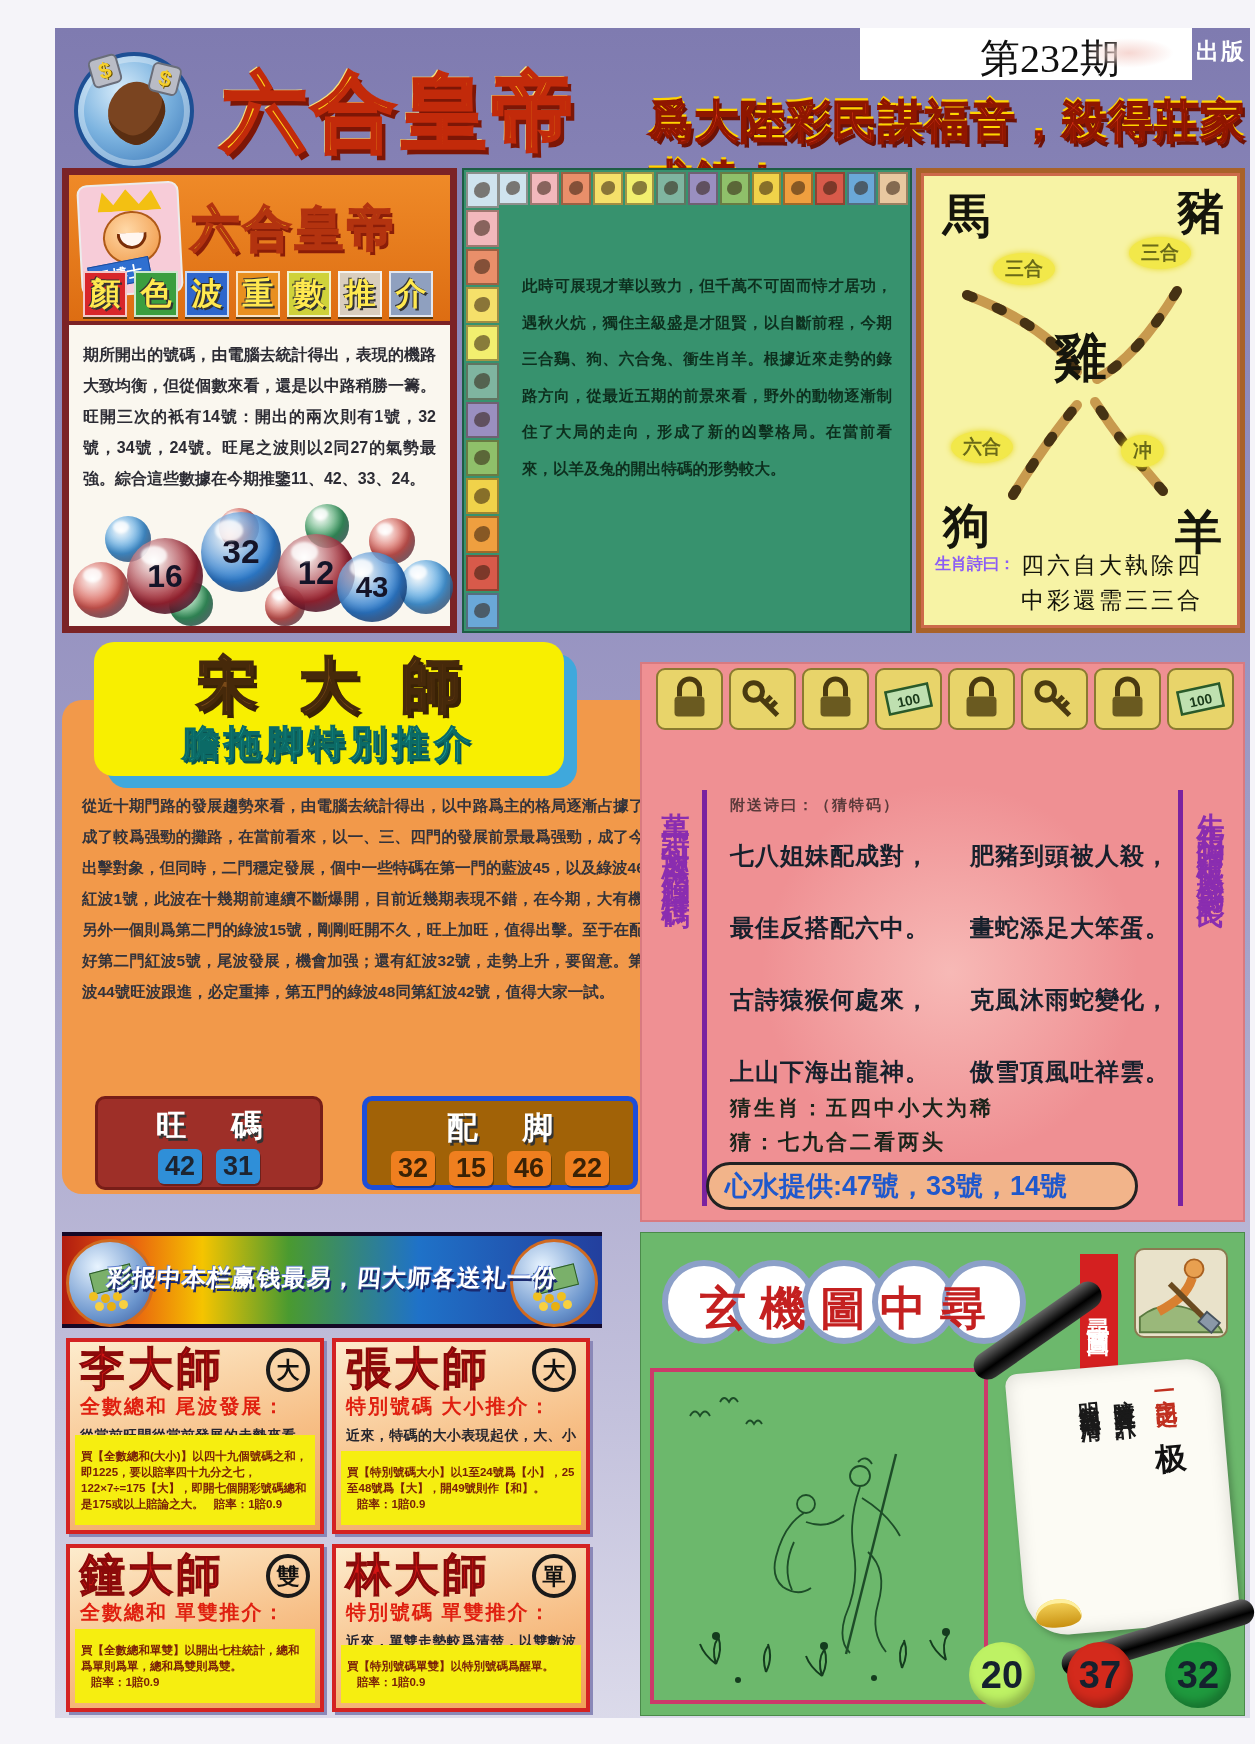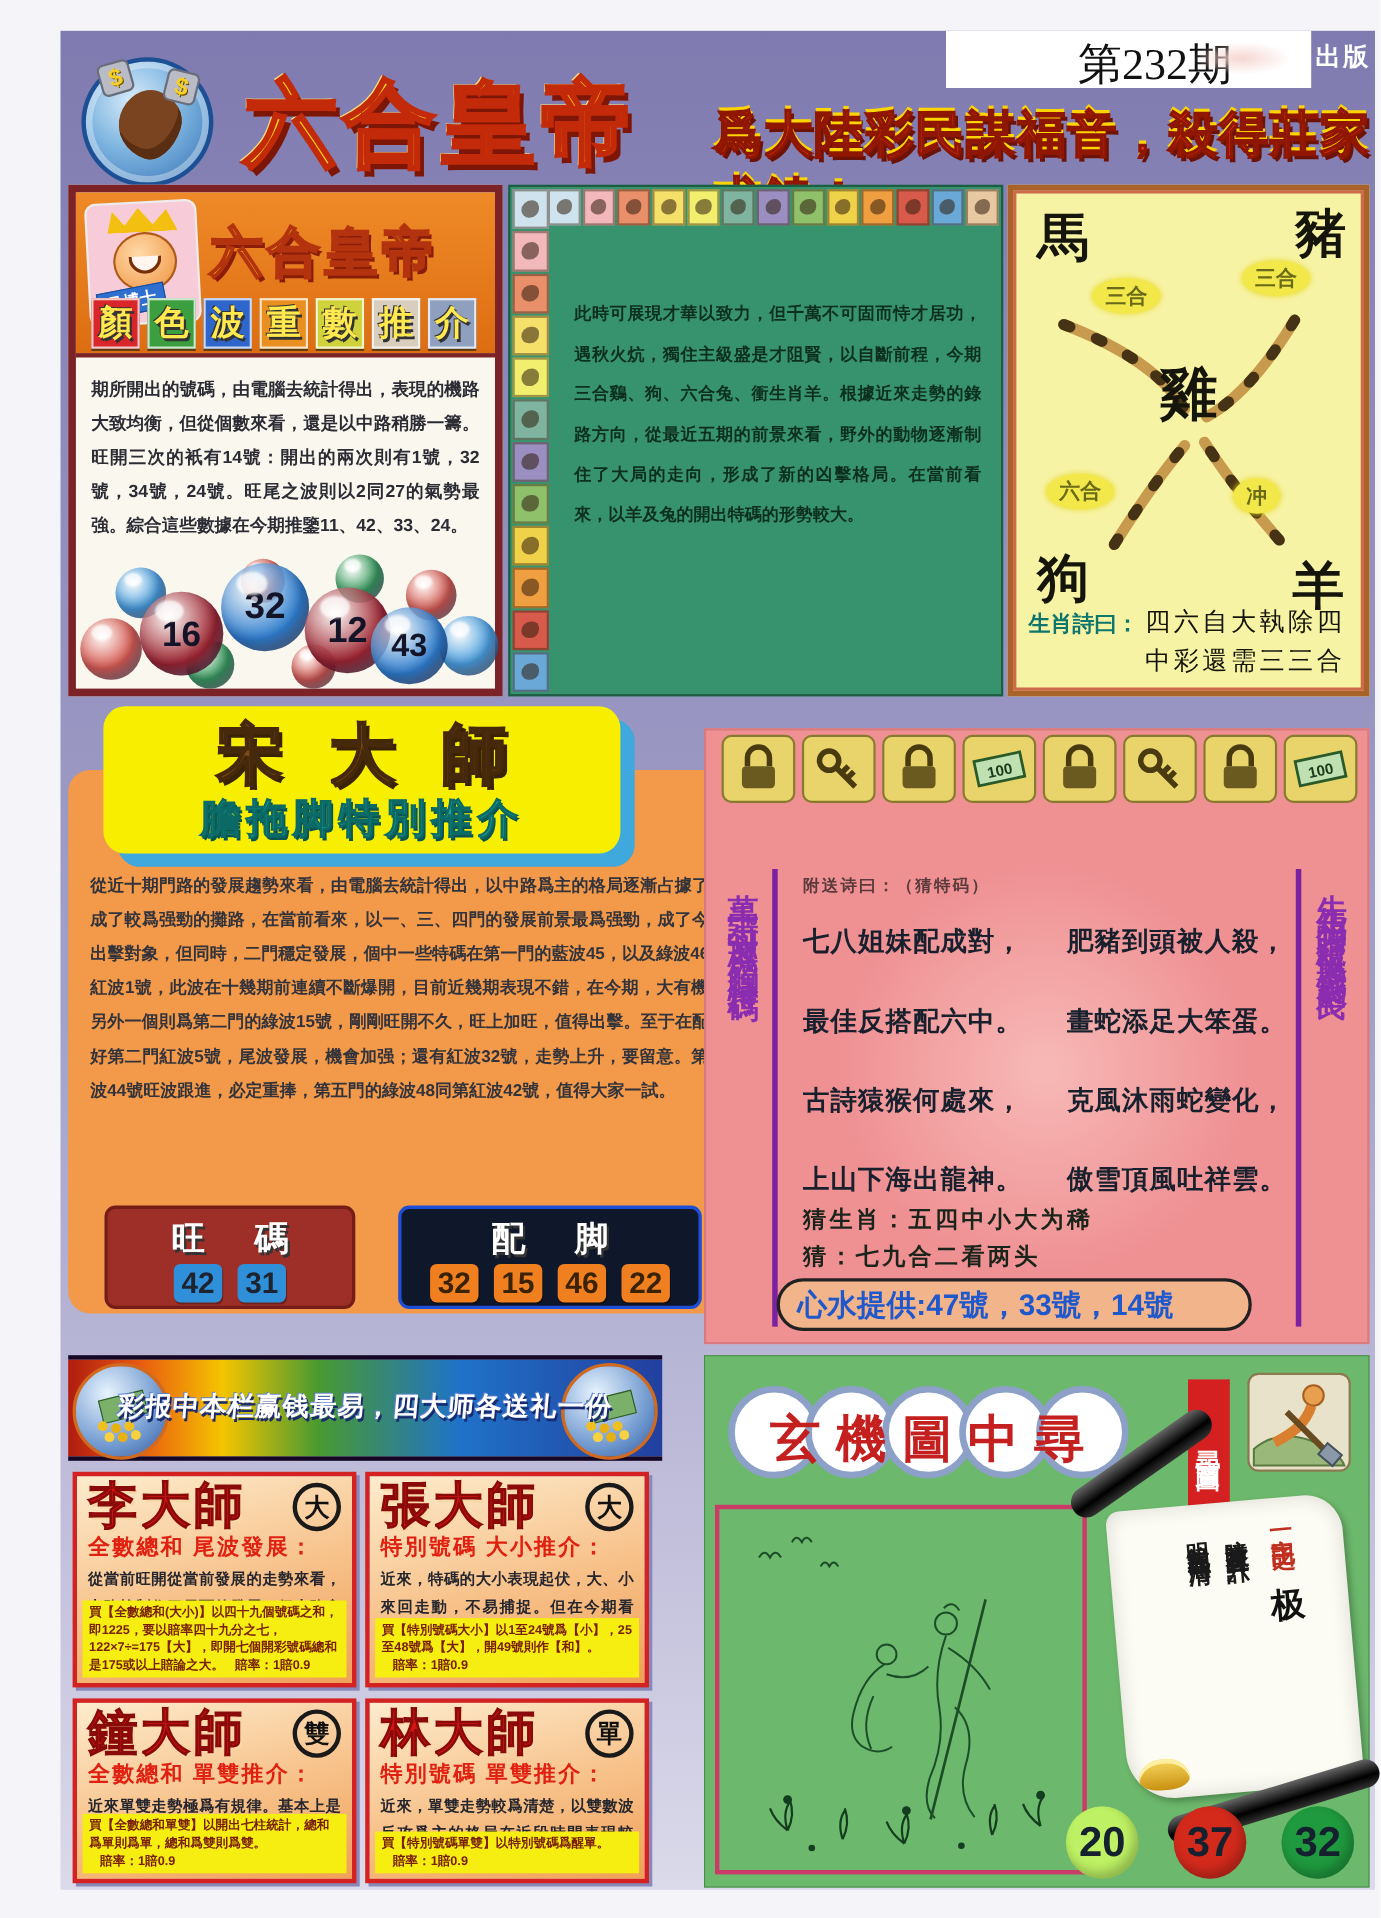--- a/index.html
+++ b/index.html
@@ -85,39 +85,39 @@
   
   .panel-zodiac { position:absolute; left:916px; top:168px; width:329px; height:465px;
     background:#f7f3a5; border:5px solid #a8622a; box-shadow:inset 0 0 0 3px #cc6a4a; }
   .zc-corner { position:absolute; font-family:"Liberation Serif",serif; font-size:47px; color:#15150c; font-weight:600; }
   .zc-center { position:absolute; left:50%; top:150px; transform:translateX(-50%);
     font-family:"Liberation Serif",serif; font-size:52px; color:#15150c; font-weight:700; }
   .zc-oval { position:absolute; background:#f2e84a; border-radius:50%; padding:3px 12px;
     font-family:"Liberation Serif",serif; font-size:19px; font-weight:700; color:#6a6a18;
     box-shadow:0 0 6px #e8d820; }
   .zc-poem { position:absolute; left:14px; right:8px; bottom:10px; display:flex; align-items:flex-start; }
-  .zc-poem-label { font-size:20px; font-weight:900; color:#0f766e; white-space:nowrap; margin-top:6px;text-align:right; }
+  .zc-poem-label { font-size:16px; font-weight:900; color:#8b5cf6; white-space:nowrap; margin-top:6px;text-align:right; }
   .zc-poem-lines { margin-left:6px; font-family:"Liberation Serif",serif; font-size:23px; color:#14140a;
     letter-spacing:3px; line-height:35px; white-space:nowrap; }
   .zc-curves { position:absolute; left:4px; top:66px; }
 
   
   .panel-song { position:absolute; left:62px; top:700px; width:665px; height:494px;
     background:#f2994a; border-radius:20px; }
   .song-title-block { position:absolute; left:32px; top:-58px; width:470px; height:134px; background:#f8ef00;
     border-radius:20px; box-shadow:13px 12px 0 #3fa8dc; text-align:center; }
   .song-title { margin-top:4px; font-size:60px; font-weight:900; letter-spacing:42px; text-indent:42px;
     color:#7a4a18; -webkit-text-stroke:2px #46290a; text-shadow:4px 4px 0 #3a2205; }
   .song-sub { margin-top:-8px; font-size:37px; font-weight:900; letter-spacing:5px; color:#1fa09a;
     -webkit-text-stroke:1px #0b6a66; text-shadow:2px 3px 0 #0a5452; }
   .song-body { padding:90px 20px 0 20px; font-size:15.5px; line-height:31px; font-weight:800; color:#33333b;
     text-align:justify; }
   .num-box { position:absolute; height:94px; border-radius:10px; text-align:center; }
   .wang-box { left:33px; top:396px; width:228px; background:#9e2f28; border:3px solid #771d18; }
-  .pei-box { left:300px; top:396px; width:276px; background:#0f172a; border:3px solid #1d4ed8; }
+  .pei-box { left:300px; top:396px; width:276px; background:#a16207; border:5px solid #1d4ed8; }
   .num-box-label { margin-top:6px; font-size:31px; font-weight:900; color:#fff; letter-spacing:18px; text-indent:18px;
     text-shadow:2px 3px 0 #333; }
   .chips { display:flex; justify-content:center; gap:14px; margin-top:2px; }
   .chip { width:44px; height:35px; border-radius:6px; display:flex; align-items:center; justify-content:center;
     font-size:27px; font-weight:900; color:#1d2430; box-shadow:1px 2px 0 rgba(0,0,0,.3); }
   .chip-blue { background:#2f8fd8; } .chip-orange { background:#ef7f1f; color:#3a2205; }
 
   
   .panel-zeng { position:absolute; left:640px; top:662px; width:605px; height:560px; background:#ef9093;
     box-shadow:inset 0 0 0 2px #d87a80; }
@@ -162,21 +162,21 @@
   .mb-1 { left:332px; top:1338px; height:196px; }
   .mb-2 { left:66px;  top:1544px; height:168px; }
   .mb-3 { left:332px; top:1544px; height:168px; }
   .m-head { display:flex; align-items:flex-start; padding:4px 10px 0 10px; }
   .m-name { font-size:45px; font-weight:900; color:#d41414; letter-spacing:3px; line-height:1.0;
     -webkit-text-stroke:1px #8a0a0a; text-shadow:2px 2px 0 #f8d8a8; }
   .m-badge { margin-left:auto; margin-top:2px; width:44px; height:44px; border:4px solid #1a1a1a; border-radius:50%;
     display:flex; align-items:center; justify-content:center; font-size:23px; font-weight:900; color:#111; }
   .m-cat { padding:1px 10px 0 10px; font-size:20px; font-weight:900; color:#e02010; letter-spacing:2px; }
   .m-body { padding:3px 10px 0 10px; font-size:14px; line-height:25px; font-weight:700; color:#26262e; text-align:justify; }
-  .m-foot { position:absolute; left:5px; right:5px; bottom:5px; background:#f6ee10; padding:3px 6px;
+  .m-foot { position:absolute; left:5px; right:5px; bottom:5px; background:#f6ee10; padding:13px 6px;
     font-size:11.5px; line-height:16px; font-weight:800; color:#7a2008; }
   .m-odds { margin-left:10px; white-space:nowrap; }
 
   
   .panel-mystery { position:absolute; left:640px; top:1232px; width:605px; height:484px; background:#6cb86c;
     box-shadow:inset 0 0 0 1px #4a8a4a; }
   .cloud-title { position:absolute; left:22px; top:24px; width:368px; height:96px; }
   .cloud-title .c { position:absolute; top:4px; width:84px; height:84px; border-radius:50%; background:#fff;
     border:6px solid #8ca0c8; }
   .cloud-text { position:absolute; left:0; right:0; top:22px; text-align:center; font-family:"Liberation Serif",serif;

